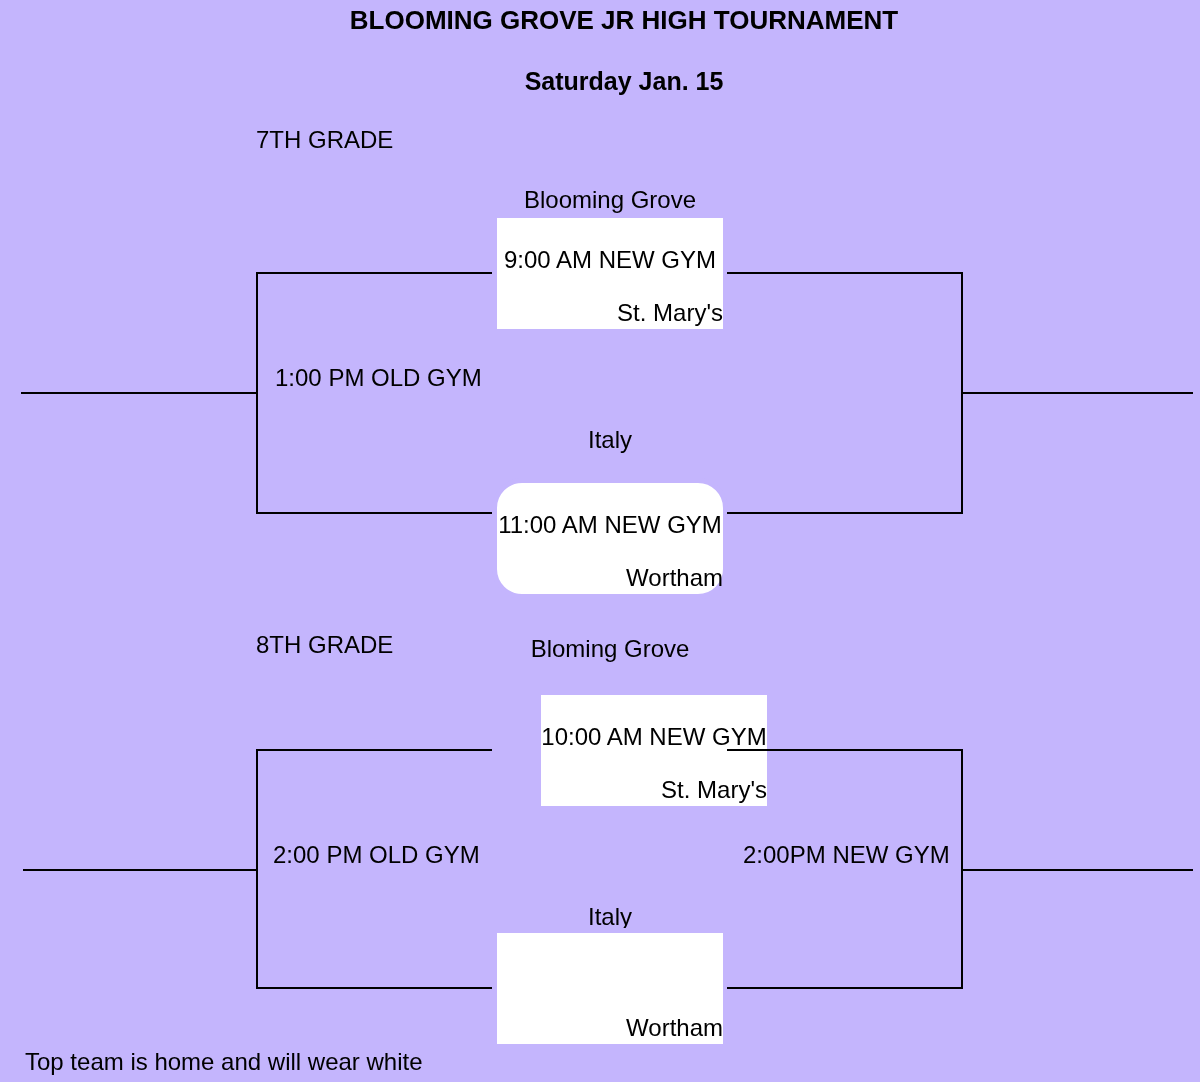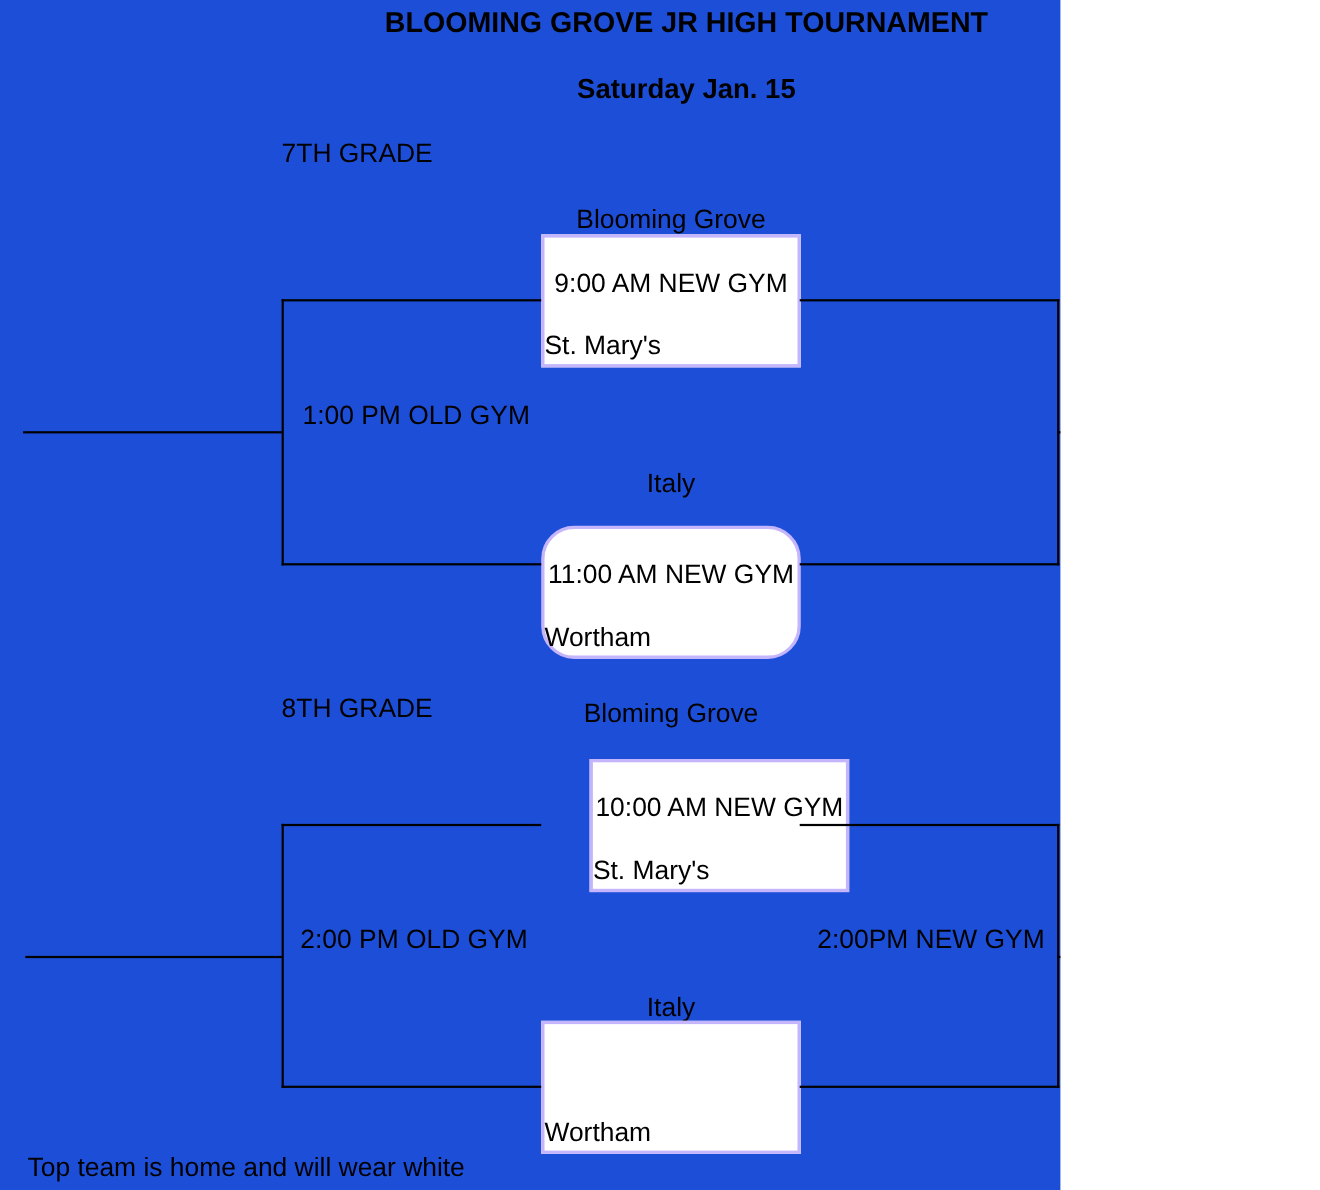--- a/index.html
+++ b/index.html
@@ -1,26 +1,26 @@
 <!DOCTYPE html>
 <html><head>
 <meta charset="utf-8">
 <style>
   html,body{margin:0;padding:0;background:#fff;}
-  #stage{position:relative;width:964px;height:1082px;background:#1d4ed8;
+  #stage{position:relative;width:1200px;height:1082px;background:#c4b5fd;
          font-family:"Liberation Sans", sans-serif;color:#000;overflow:hidden;}
   .t{position:absolute;font-size:24px;line-height:28px;white-space:nowrap;color:#000;}
   .bold{font-weight:bold;}
   .ctr{text-align:center;}
   .hline{position:absolute;height:2px;background:#000;}
   .vline{position:absolute;width:2px;background:#000;}
-  .box{position:absolute;left:492px;width:236px;height:121px;border:3px solid #c4b5fd;
+  .box{position:absolute;left:492px;width:236px;height:121px;border:5px solid #c4b5fd;
        box-sizing:border-box;background:#fff;}
   .box .time{position:absolute;left:0;right:0;top:28px;text-align:center;font-size:24px;line-height:28px;white-space:nowrap;}
-  .box .away{position:absolute;left:0;right:0;bottom:2px;text-align:left;font-size:24px;line-height:28px;white-space:nowrap;}
+  .box .away{position:absolute;left:0;right:0;bottom:2px;text-align:right;font-size:24px;line-height:28px;white-space:nowrap;}
   .teamlabel{position:absolute;left:492px;width:236px;text-align:center;font-size:24px;line-height:28px;white-space:nowrap;}
 </style>
 </head>
 <body>
 
 <div id="stage">
 
   <div class="t bold ctr" style="left:24px;top:6px;width:1200px;font-size:26px;">BLOOMING GROVE JR HIGH TOURNAMENT</div>
   <div class="t bold ctr" style="left:24px;top:67px;width:1200px;font-size:25px;">Saturday Jan. 15</div>
 

